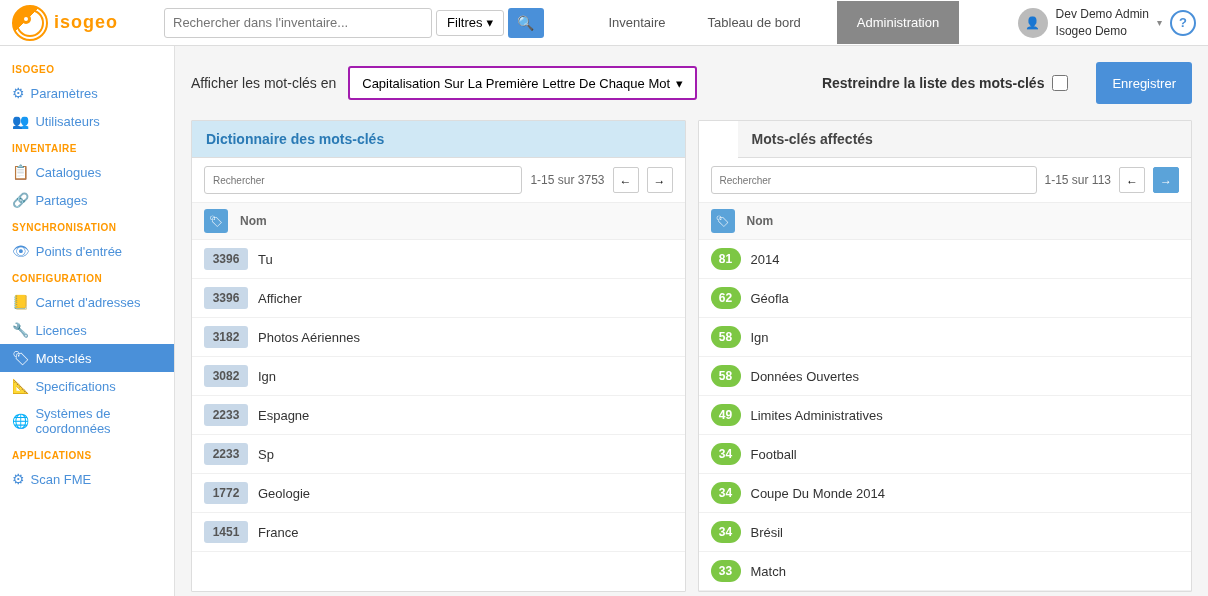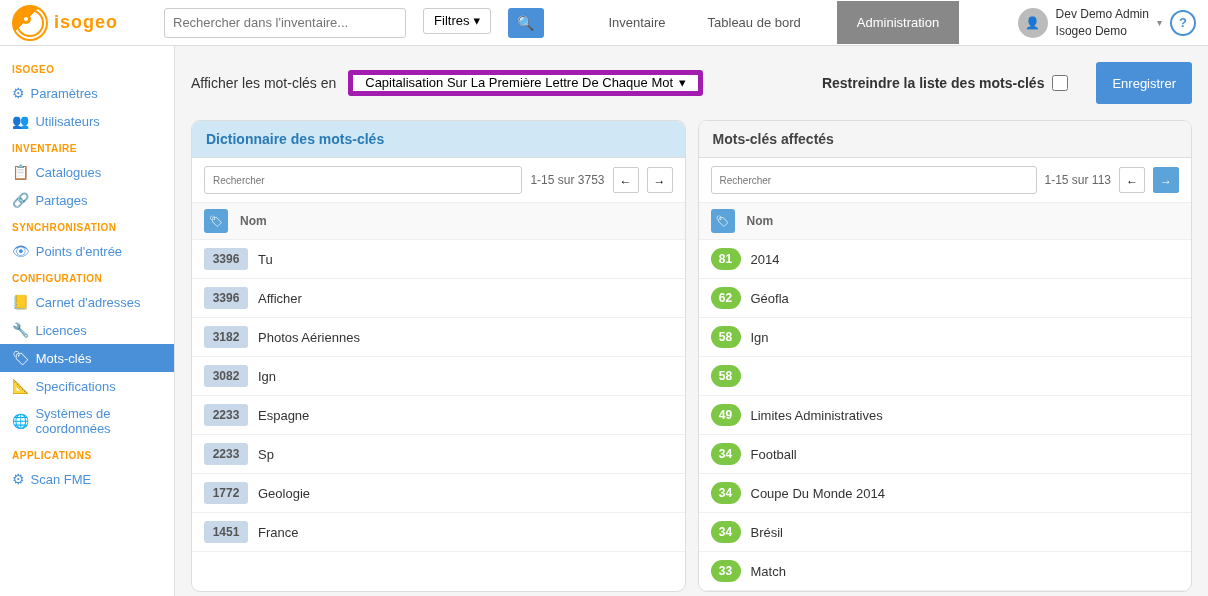--- a/index.html
+++ b/index.html
@@ -25,21 +25,21 @@
     .logo-circle {
       width: 36px; height: 36px;
       border-radius: 50%;
       background: linear-gradient(135deg, #f90 40%, #fff 40%);
       border: 2px solid #f90;
       display: flex; align-items: center; justify-content: center;
       font-size: 10px; font-weight: bold; color: #f90;
     }
     .logo-text { font-size: 18px; font-weight: bold; color: #f90; letter-spacing: 1px; }
     .search-area {
-      display: flex; align-items: flex-start; gap: 17px; flex: 1; max-width: 380px;
+      display: flex; align-items: center; gap: 4px; flex: 1; max-width: 380px;
     }
     .search-input {
       flex: 1; height: 30px; border: 1px solid #ccc; border-radius: 3px;
       padding: 0 8px; font-size: 13px; color: #999;
     }
     .filter-btn {
       height: 14px; padding: 12px 10px; background: #fff; border: 1px solid #ccc;
       border-radius: 3px; cursor: pointer; font-size: 13px; display: flex; align-items: center; gap: 4px;
     }
     .search-btn {
@@ -88,38 +88,38 @@
       cursor: pointer; color: #4a90d9; font-size: 13px; text-decoration: none;
     }
     .sidebar-item.active { background: #4a90d9; color: #fff; }
     .sidebar-item.active .sidebar-icon { color: #fff; }
     .sidebar-icon { font-size: 14px; }
     .sidebar-item-text { }
 
     
     .main { flex: 1; padding: 16px; overflow-y: auto; background: #f5f5f5; }
     .dropdown-btn {
-      height: 26px; padding: 0 12px; background: #fff; border: 5px solid #a21caf;
-      border-radius: 3px; cursor: pointer; font-size: 13px; display: flex; align-items: flex-start; gap: 6px;
+      height: 34px; padding: 0 12px; background: #fff; border: 2px solid #a21caf;
+      border-radius: 3px; cursor: pointer; font-size: 13px; display: flex; align-items: center; gap: 6px;
       min-width: 340px;
     }
     .save-btn {
       height: 42px; padding: 0 16px; background: #4a90d9; color: #fff;
       border: none; border-radius: 3px; cursor: pointer; font-size: 13px;
       margin-left: 20px;
     }
 
     
     .panels { display: flex; gap: 12px; }
-    .panel { flex: 1; background: #fff; border: 1px solid #ddd; border-radius: 9px; overflow: hidden; }
+    .panel { flex: 1; background: #fff; border: 1px solid #ddd; border-radius: 1px; overflow: hidden; }
     .panel-header {
       padding: 10px 14px; font-size: 14px; font-weight: bold; border-bottom: 1px solid #ddd;
     }
     .panel-header.dict { background: #d0e8f5; color: #2a7ab5; }
-    .panel-header.affected { background: #f5f5f5; color: #444; }
+    .panel-header.affected { background: #f5f5f5; color: #444; margin-left: 39px; }
 
     .panel-toolbar {
       display: flex; align-items: center; padding: 8px 12px; gap: 8px; border-bottom: 1px solid #eee;
     }
     .panel-search {
       flex: 1; height: 28px; border: 1px solid #ccc; border-radius: 3px; padding: 0 8px; font-size: 10px; color: #999;
     }
     .pagination-info { font-size: 12px; color: #666; white-space: nowrap; }
     .page-btn {
       width: 26px; height: 26px; border: 1px solid #ccc; background: #fff;
@@ -346,20 +346,21 @@
             <div class="table-row">
     <div class="count-badge green">62</div>
     <span class="row-name">Géofla</span>
   </div>
             <div class="table-row">
     <div class="count-badge green">58</div>
     <span class="row-name">Ign</span>
   </div>
             <div class="table-row">
     <div class="count-badge green">58</div>
+    <span class="row-name">Données Ouvertes</span>
   </div>
             <div class="table-row">
     <div class="count-badge green">49</div>
     <span class="row-name">Limites Administratives</span>
   </div>
             <div class="table-row">
     <div class="count-badge green">34</div>
     <span class="row-name">Football</span>
   </div>
             <div class="table-row">

